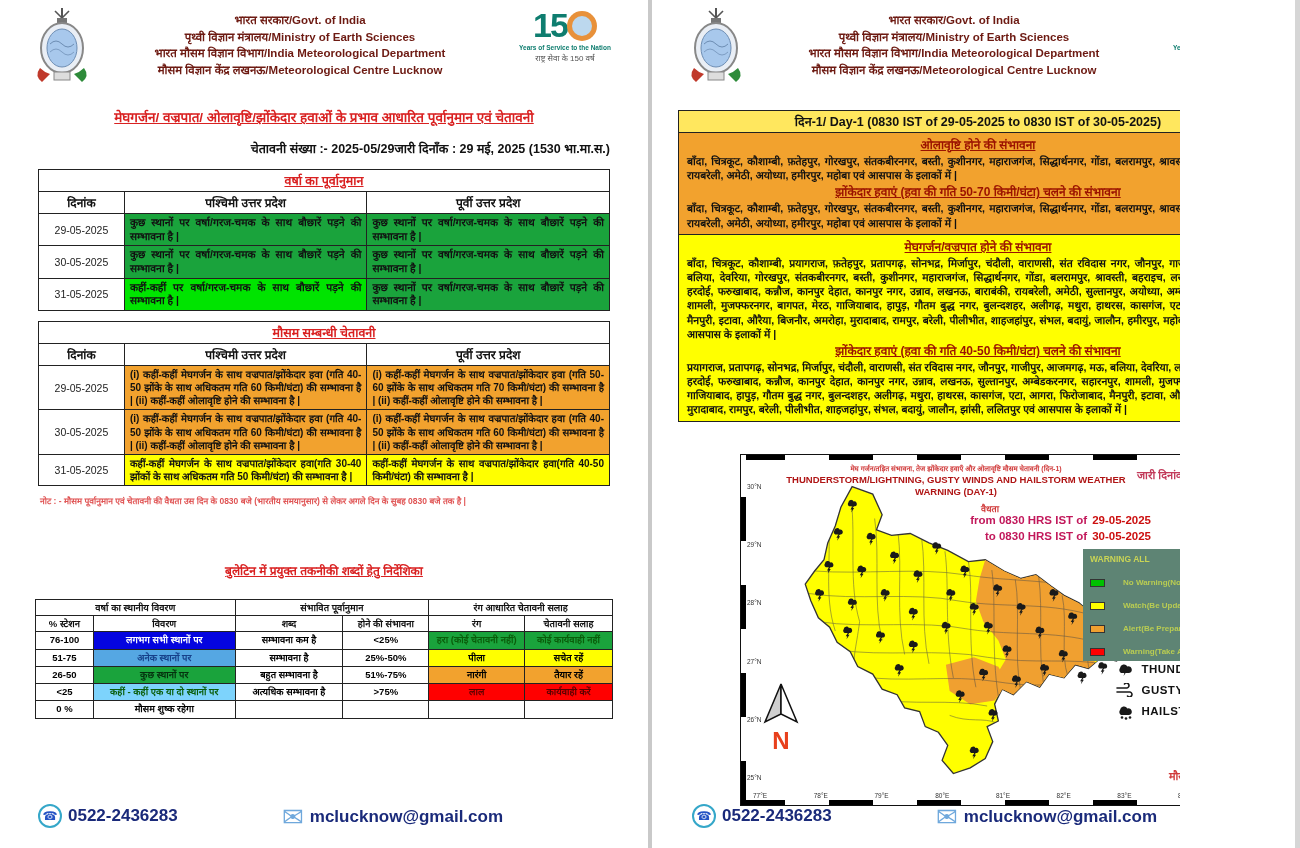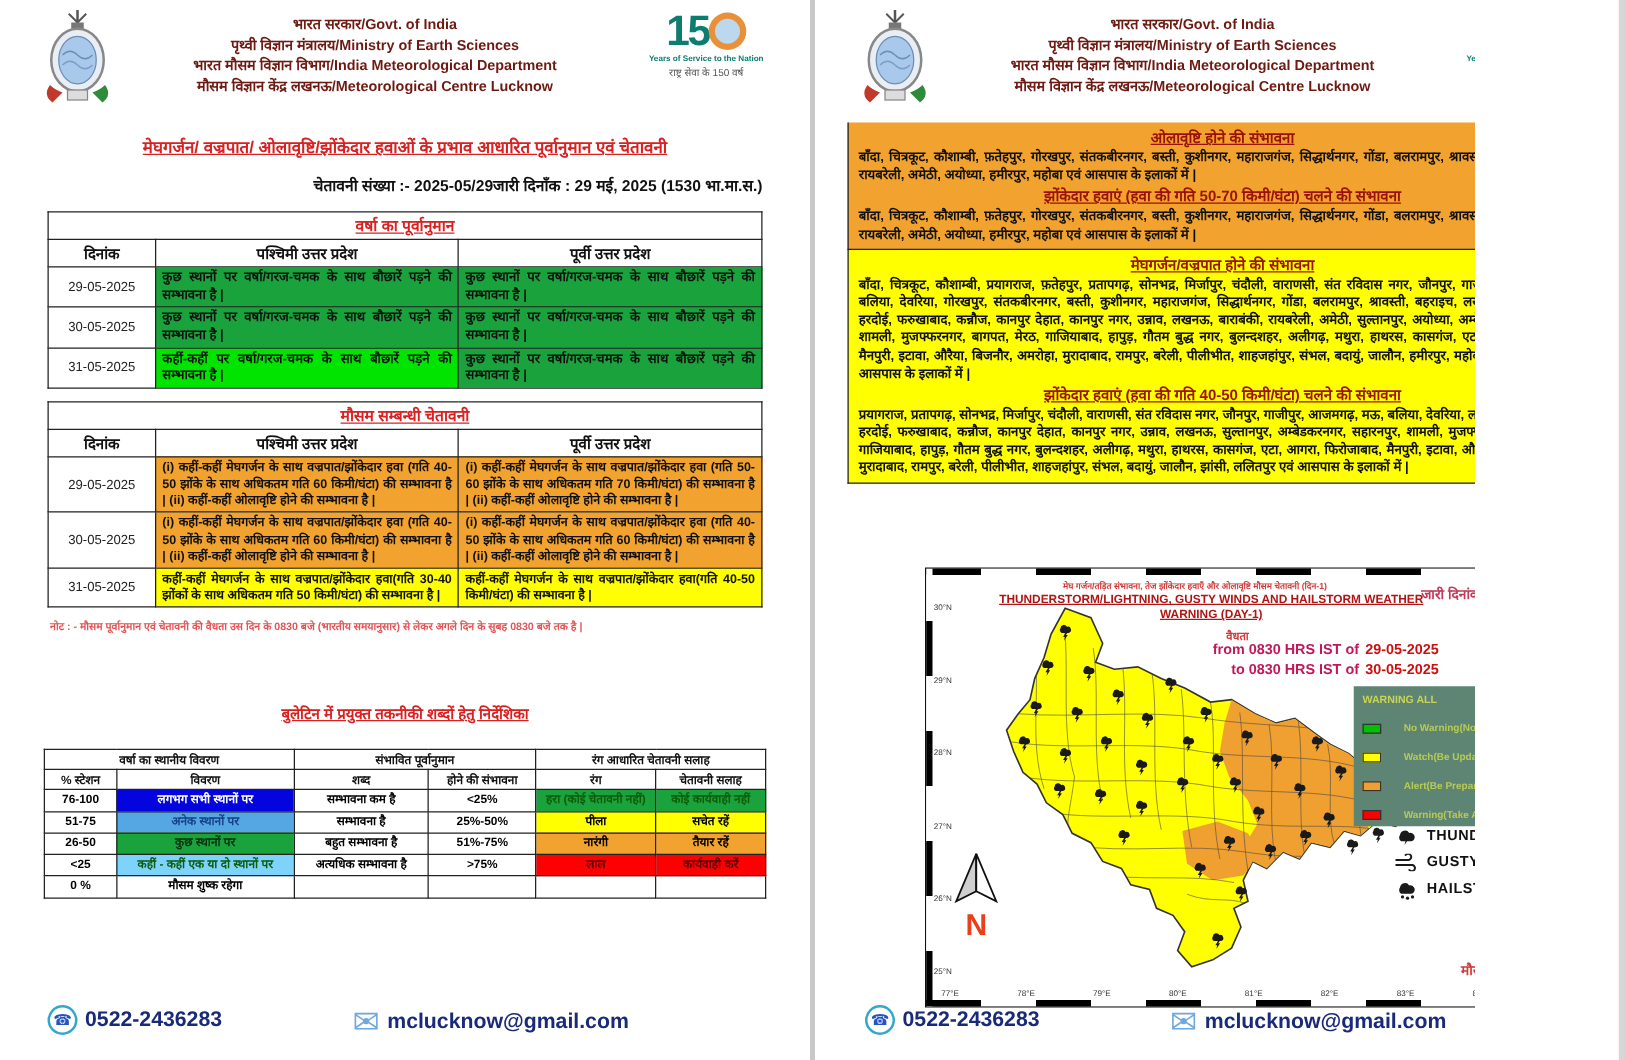--- a/index.html
+++ b/index.html
@@ -56,21 +56,21 @@
   .blk-h{text-align:center;font-size:12px;font-weight:bold;color:#9b1200;text-decoration:underline;margin-top:1px;}
   .blk-t{font-size:10.6px;font-weight:bold;color:#111;text-align:justify;line-height:1.34;margin-top:1px;}
 
   .map-box{position:absolute;left:86px;top:454px;width:526px;height:352px;background:#fff;border:1px solid #111;}
   .strip{position:absolute;background:repeating-linear-gradient(90deg,#000 0 44px,#fff 44px 88px);}
   .strip.h{left:0;width:100%;height:5px;}
   .strip.top{top:0;} .strip.bot{bottom:0;}
   .strip.v{top:0;width:5px;height:100%;background:repeating-linear-gradient(0deg,#000 0 44px,#fff 44px 88px);}
   .strip.lft{left:0;} .strip.rgt{right:0;}
   .map-title-hi{position:absolute;left:50px;top:9px;width:330px;text-align:center;font-size:7px;font-weight:bold;color:#d03a3a;}
-  .map-title-en{position:absolute;left:40px;top:19px;width:350px;text-align:center;font-size:9.5px;font-weight:bold;color:#b01515;text-decoration:underline;line-height:1.3;margin-left:13px;}
+  .map-title-en{position:absolute;left:40px;top:19px;width:350px;text-align:center;font-size:9.5px;font-weight:bold;color:#b01515;line-height:1.3;}
   .map-issued{position:absolute;right:14px;top:12px;font-size:11px;font-weight:bold;color:#c23a5a;}
   .map-issued b{color:#e31212;font-size:12.5px;margin-left:4px;}
   .map-validity{position:absolute;left:240px;top:47px;font-size:9px;font-weight:bold;color:#d03a3a;}
   .map-fromto{position:absolute;left:150px;top:58px;width:260px;text-align:right;font-size:11.5px;font-weight:bold;color:#c2185b;line-height:1.35;}
   .map-fromto b{color:#cc0f0f;margin-left:5px;}
   .legend-box{position:absolute;right:12px;top:94px;width:170px;background:#5e8474;padding:5px 7px;}
   .legend-title{font-size:8.5px;font-weight:bold;color:#c9d455;margin-bottom:3px;}
   .legend-item{display:flex;align-items:center;gap:18px;margin-top:14px;}
   .legend-sw{width:15px;height:8px;border:1px solid #333;flex:0 0 auto;}
   .legend-lab{font-size:8px;font-weight:bold;color:#b9cc52;}
@@ -288,20 +288,21 @@
         <div>भारत मौसम विज्ञान विभाग/India Meteorological Department</div>
         <div>मौसम विज्ञान केंद्र लखनऊ/Meteorological Centre Lucknow</div>
       </div>
       <div class="logo150">
         <div class="l150"><span>15</span><span class="zero"><i></i></span></div>
         <div class="cap1">Years of Service to the Nation</div>
         <div class="cap2">राष्ट्र सेवा के 150 वर्ष</div>
       </div>
     </div>
 
+    <div class="day-bar">दिन-1/ Day-1 (0830 IST of 29-05-2025 to 0830 IST of 30-05-2025)</div>
 
     <div class="blk blk-orange">
       <div class="blk-h">ओलावृष्टि होने की संभावना</div>
       <div class="blk-t">बाँदा, चित्रकूट, कौशाम्बी, फ़तेहपुर, गोरखपुर, संतकबीरनगर, बस्ती, कुशीनगर, महाराजगंज, सिद्धार्थनगर, गोंडा, बलरामपुर, श्रावस्ती, बहराइच, बाराबंकी, रायबरेली, अमेठी, अयोध्या, हमीरपुर, महोबा एवं आसपास के इलाकों में |</div>
       <div class="blk-h">झोंकेदार हवाएं (हवा की गति 50-70 किमी/घंटा) चलने की संभावना</div>
       <div class="blk-t">बाँदा, चित्रकूट, कौशाम्बी, फ़तेहपुर, गोरखपुर, संतकबीरनगर, बस्ती, कुशीनगर, महाराजगंज, सिद्धार्थनगर, गोंडा, बलरामपुर, श्रावस्ती, बहराइच, बाराबंकी, रायबरेली, अमेठी, अयोध्या, हमीरपुर, महोबा एवं आसपास के इलाकों में |</div>
     </div>
 
     <div class="blk blk-yellow">
       <div class="blk-h">मेघगर्जन/वज्रपात होने की संभावना</div>

